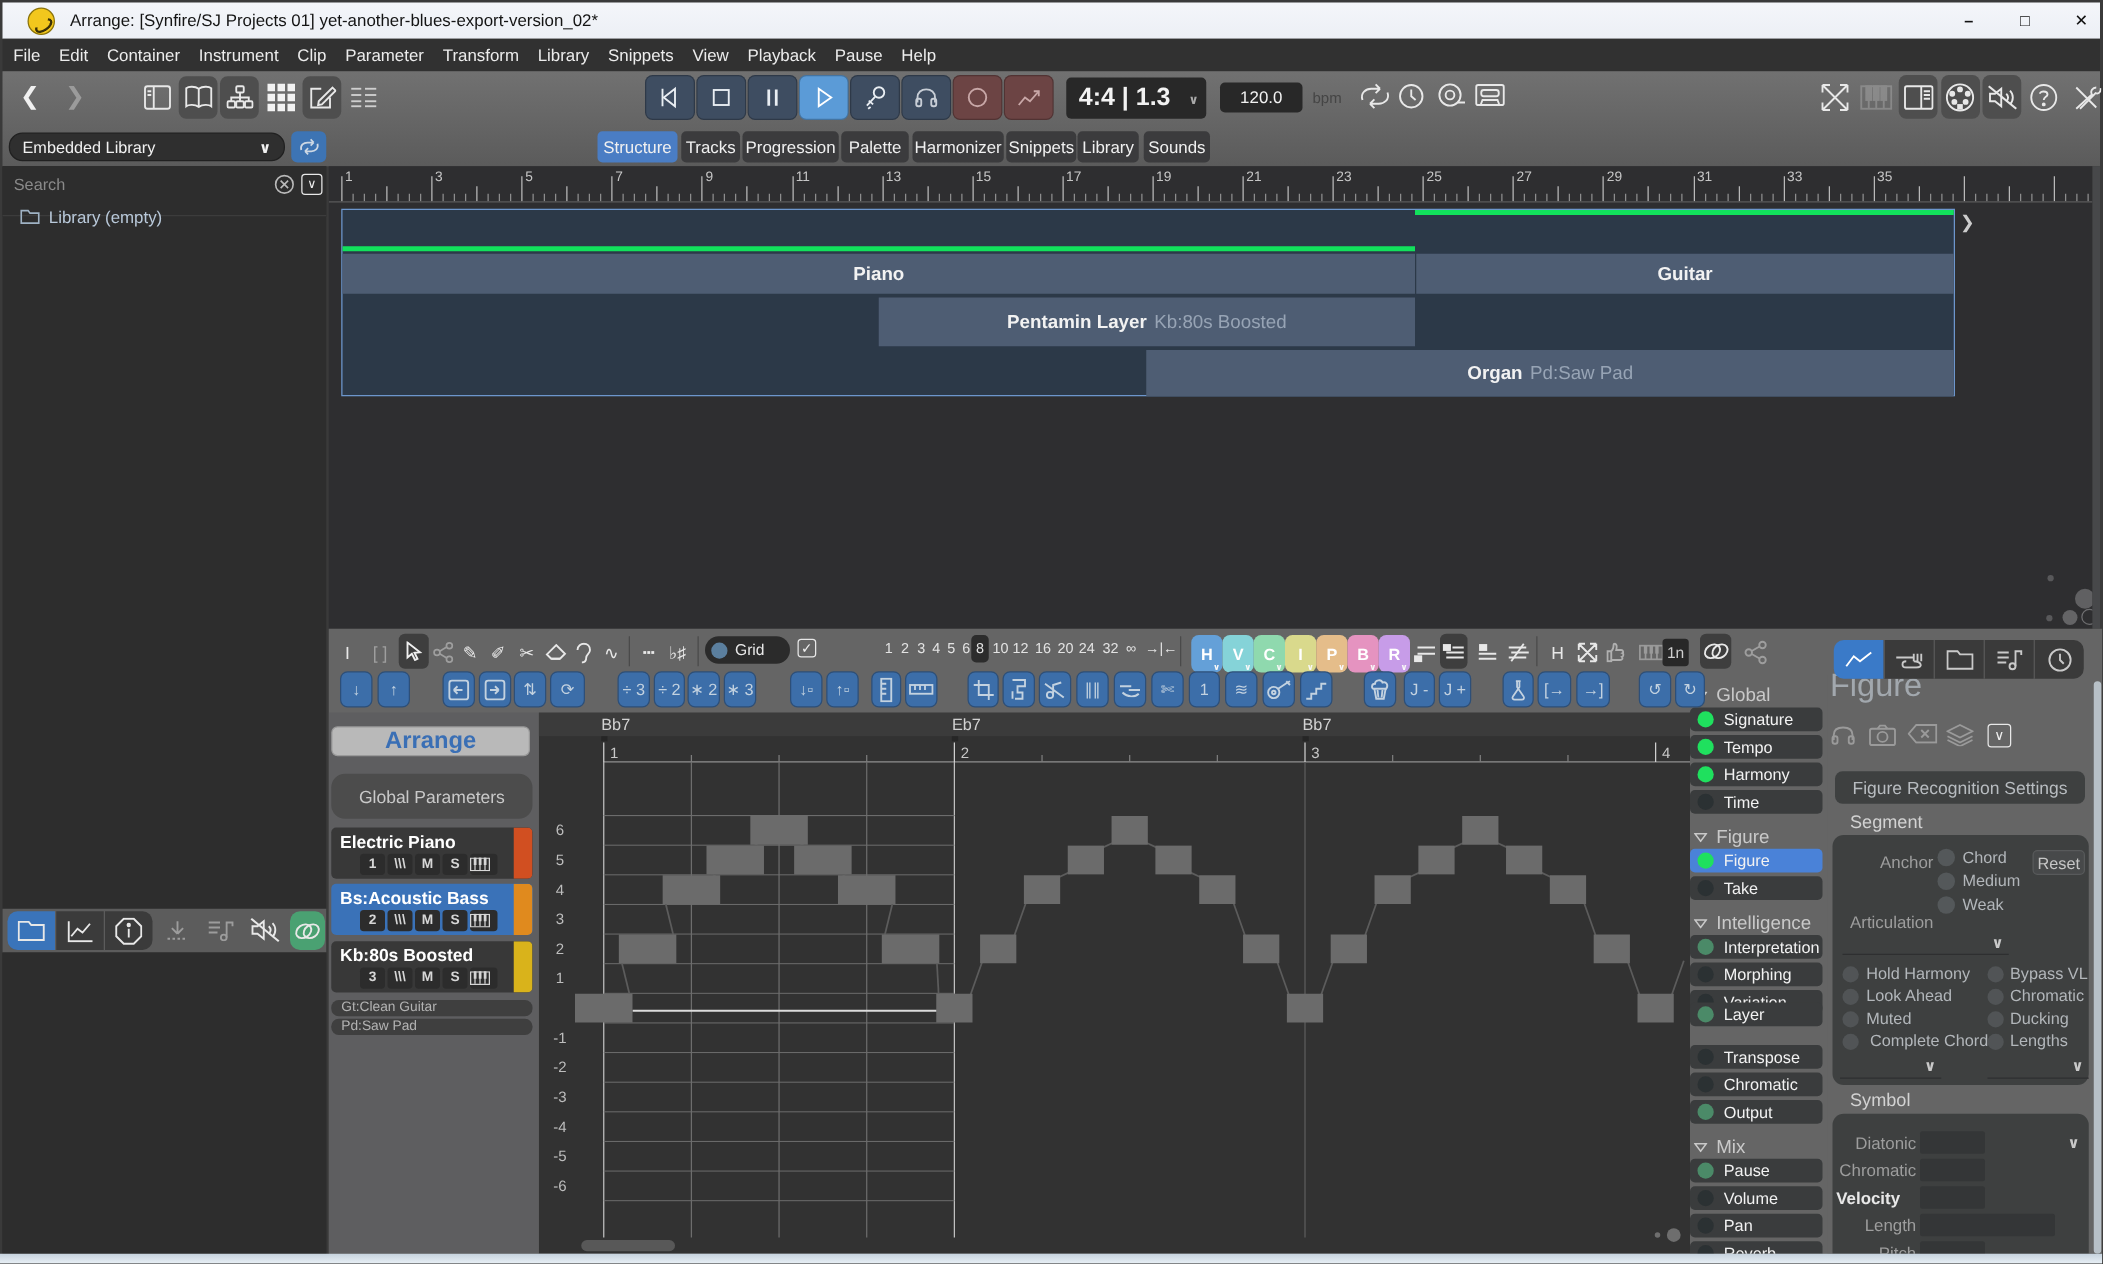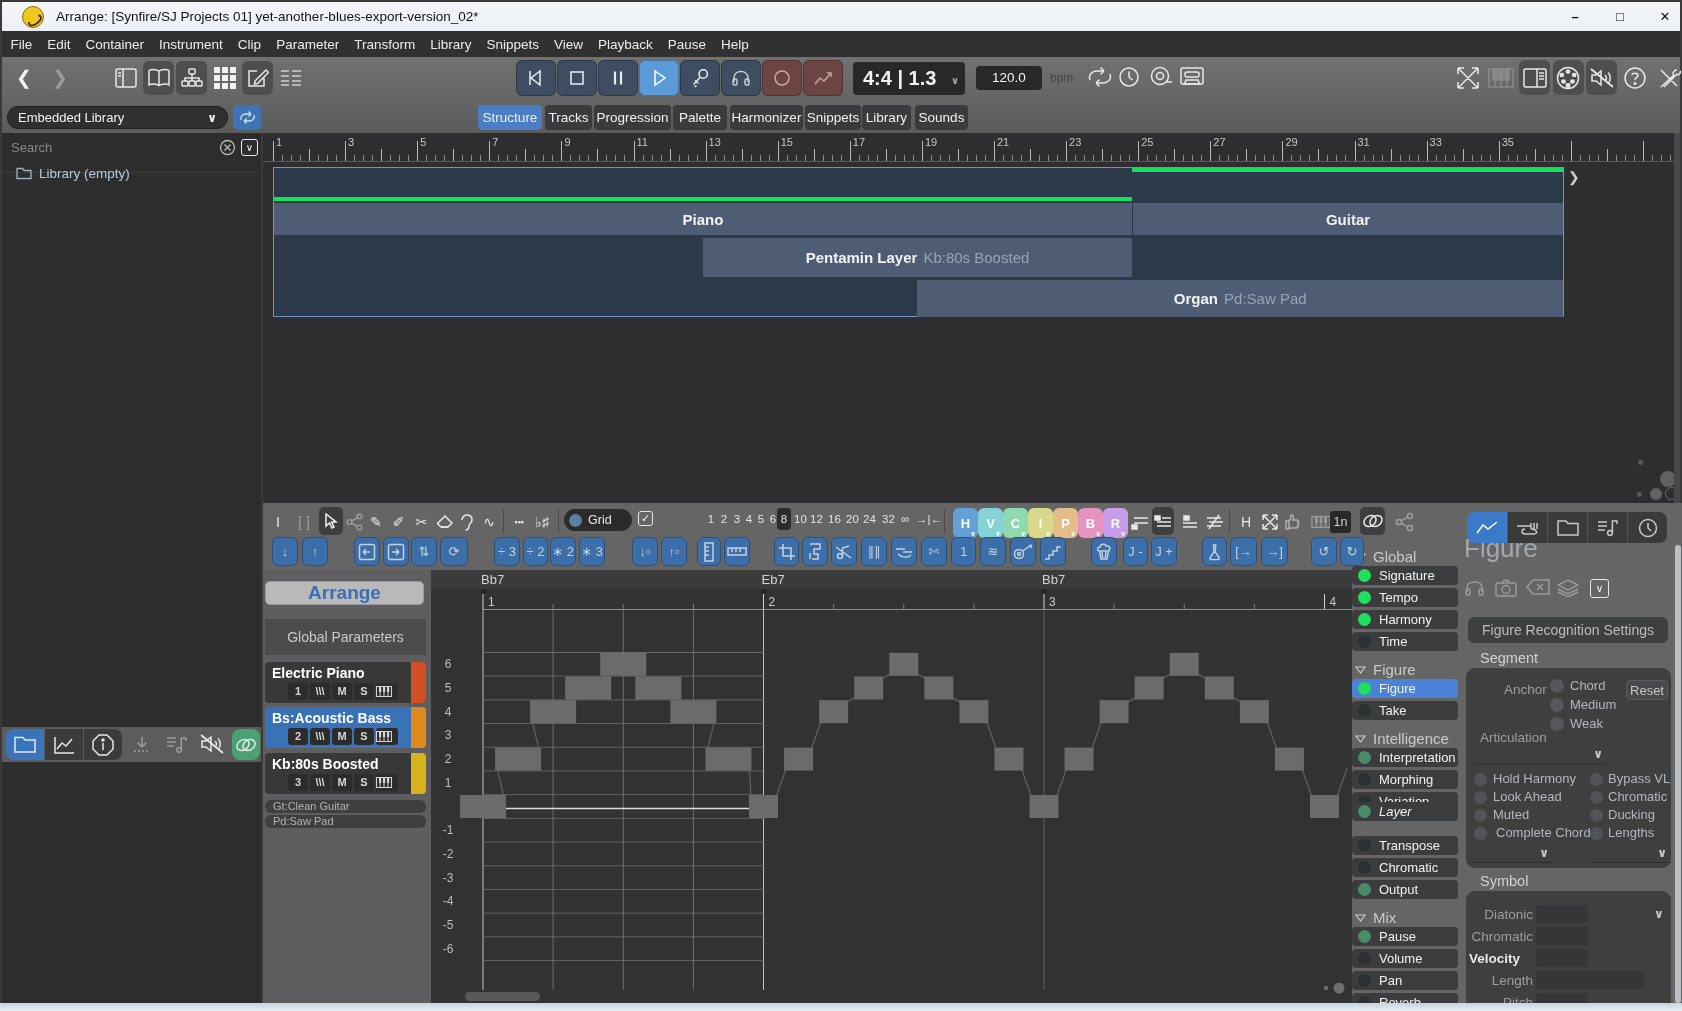--- a/index.html
+++ b/index.html
@@ -79,21 +79,21 @@
   #grid-select .dot { width:13px; height:13px; border-radius:50%; background:#5b7f9e; margin:0 6px 0 5px; }
   .checkbox { border:1.5px solid #e8e8e8; border-radius:3px; color:#f0f0f0; display:flex; align-items:center; justify-content:center; }
 
   
   .rtab { position:absolute; top:9px; width:40px; height:31px; background:#3a3a3a; display:flex; align-items:center; justify-content:center; }
   .rtab.active { background:#3a7ac8; }
 
   
   #trackcol { position:absolute; left:0; top:67px; width:168px; height:433px; background:#5e5e60; }
   #arrange-btn { position:absolute; left:2px; top:11px; width:159px; height:24px; background:#b9b9b9; border:1px solid #9a9a9a; border-radius:5px; color:#3a6fb5; font-weight:bold; font-size:19px; text-align:center; line-height:22px; }
-  #globalparams-btn { position:absolute; left:2px; top:49px; width:161px; height:36px; background:#4c4c4c; border-radius:0; color:#c9c9c9; font-size:14px; text-align:center; line-height:36px; }
+  #globalparams-btn { position:absolute; left:2px; top:49px; width:161px; height:36px; background:#4c4c4c; border-radius:11px; color:#c9c9c9; font-size:14px; text-align:center; line-height:36px; }
   .track { position:absolute; left:2px; width:161px; height:41px; background:#383838; border-radius:4px; overflow:hidden; }
   .track.sel { background:#3a72b8; }
   .track .tname { position:absolute; left:7px; top:3px; color:#fff; font-weight:bold; font-size:14px; }
   .track .cstrip { position:absolute; right:0; top:0; width:15px; height:41px; }
   .tbtn { position:absolute; top:21px; width:20px; height:17px; background:#2c2c2c; border-radius:3px; color:#d6d6d6; font-size:11px; font-weight:bold; text-align:center; line-height:17px; }
   .trackpill { position:absolute; left:2px; width:161px; height:13px; background:#3f3f3f; border-radius:6px; color:#b3b3b3; font-size:11px; line-height:13px; padding-left:8px; }
 
   
   .pgroup-hdr { position:absolute; left:3px; color:#c9c9c9; font-size:15px; display:flex; align-items:center; gap:7px; }
   .ppill { position:absolute; left:0px; width:106px; height:19px; background:#3a3c3d; border-radius:4px; color:#f2f2f2; font-size:13px; display:flex; align-items:center; }
@@ -856,21 +856,21 @@
           <span>Interpretation</span>
         </div>
         <div class="ppill" style="top: 230px;">
           <span class="pdot" style="background: rgb(43, 49, 51);"></span>
           <span>Morphing</span>
         </div>
         <div class="ppill" style="top: 252px;">
           <span class="pdot" style="background: rgb(43, 49, 51);"></span>
           <span>Variation</span>
         </div>
-        <div class="ppill" style="top: 262px; font-style: italic;">
+        <div class="ppill" style="top: 262px;">
           <span class="pdot" style="background: rgb(75, 138, 104);"></span>
           <span>Layer</span>
         </div>
         <div class="ppill" style="top: 296px;">
           <span class="pdot" style="background: rgb(43, 49, 51);"></span>
           <span>Transpose</span>
         </div>
         <div class="ppill" style="top: 318px;">
           <span class="pdot" style="background: rgb(43, 49, 51);"></span>
           <span>Chromatic</span>

